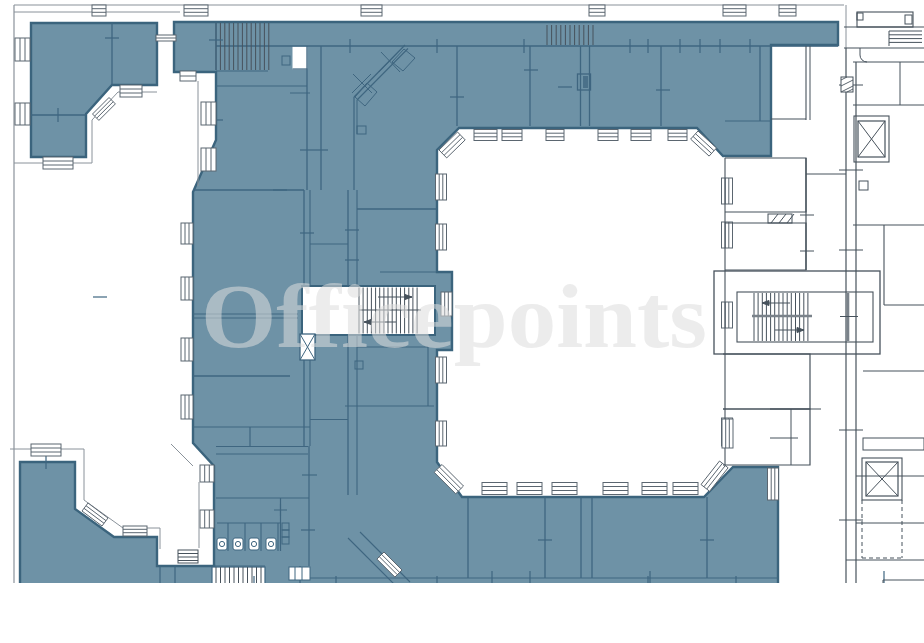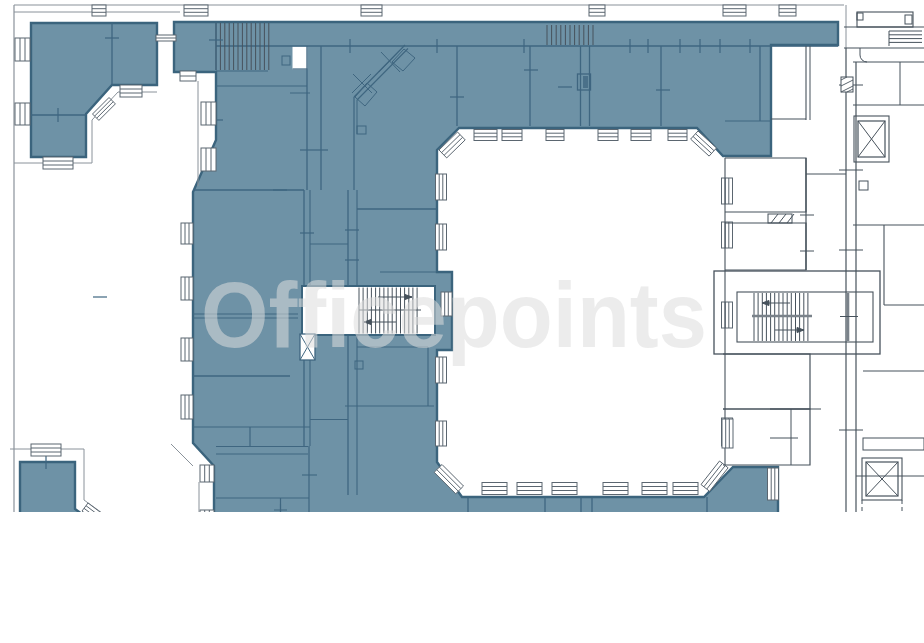--- a/index.html
+++ b/index.html
@@ -1,14 +1,14 @@
 <!DOCTYPE html>
 <html><head><meta charset="utf-8"><style>
 html,body{margin:0;padding:0;background:#fff;}
-#plan{width:924px;height:512px;position:relative;font-family:Liberation Sans, sans-serif;overflow:hidden;text-align:center;}
+#plan{width:924px;height:583px;position:relative;font-family:Liberation Serif, serif;overflow:hidden;text-align:center;}
 </style></head><body>
 <div id="plan">
 <svg width="924" height="643" viewBox="0 0 924 643">
 
 <rect x="0" y="0" width="924" height="643" fill="#ffffff"></rect>
 
 <rect x="0" y="631" width="924" height="12" fill="#e9f0f7"></rect>
 
 <line x1="14" y1="5" x2="14" y2="617" stroke="#8a929a" stroke-width="1.2"></line>
 

